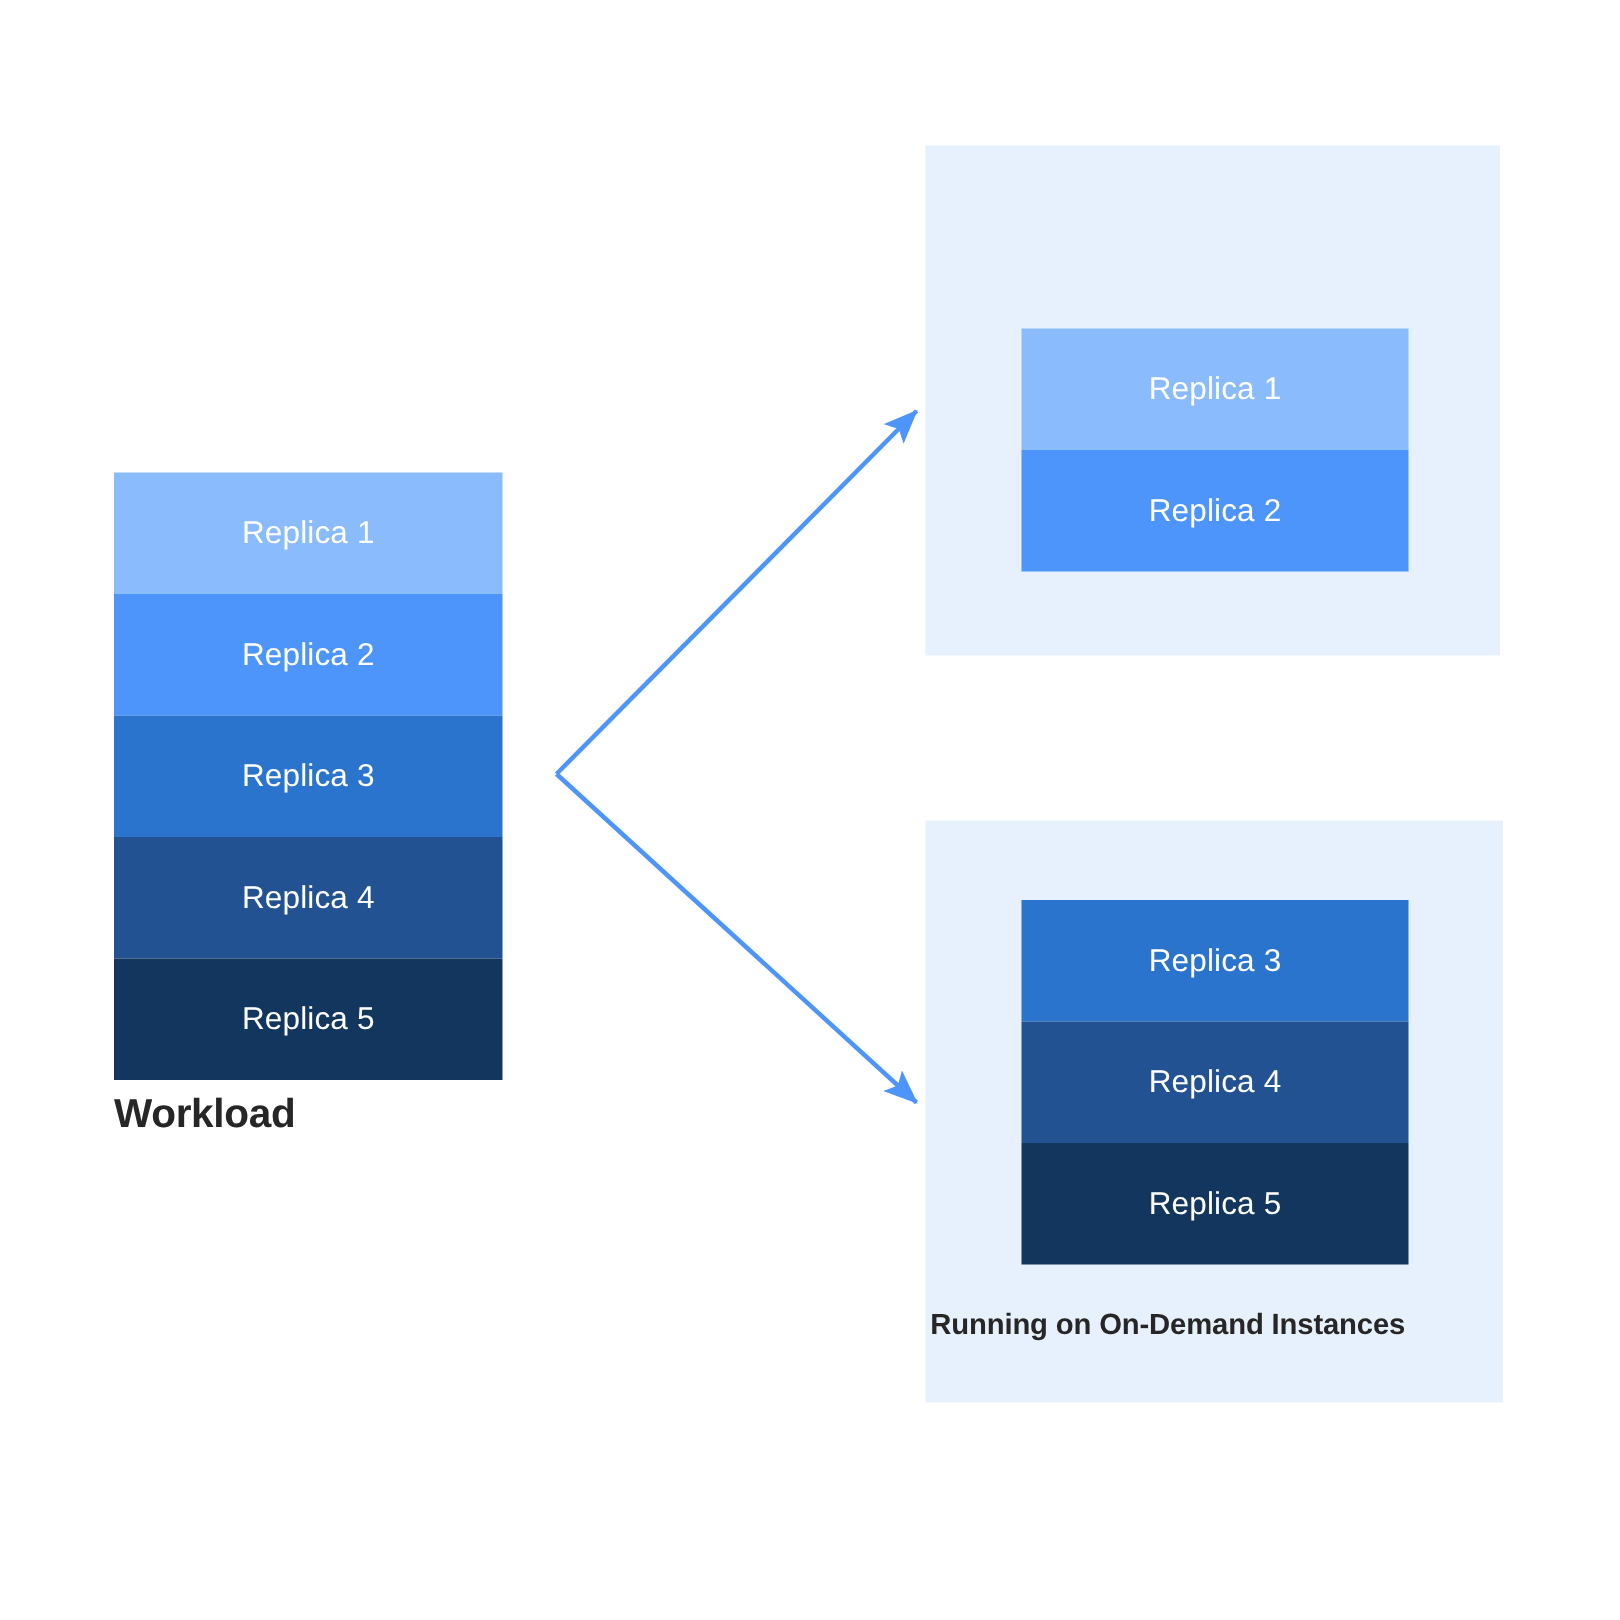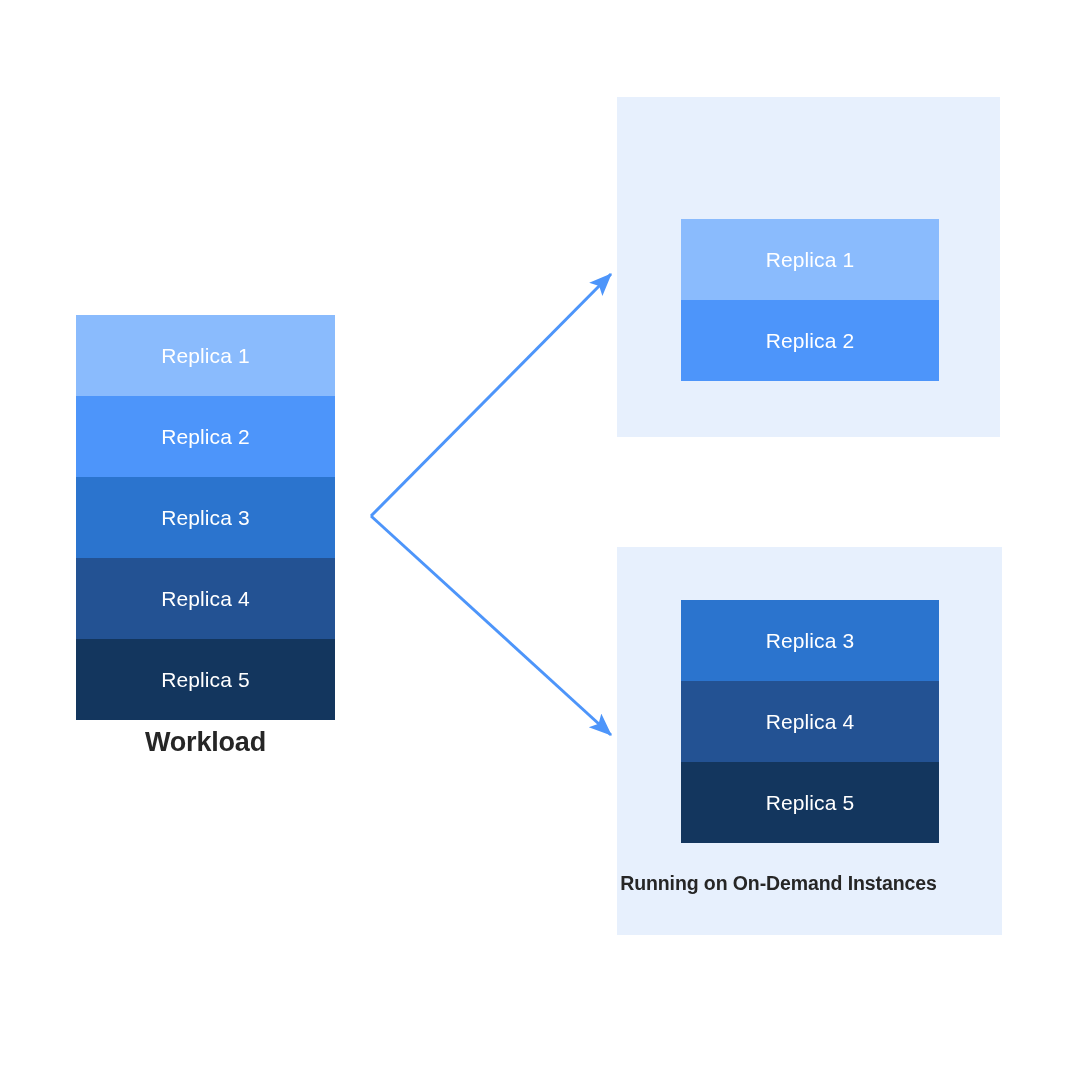--- a/index.html
+++ b/index.html
@@ -42,21 +42,20 @@
     font-size: 21px;
     font-weight: 400;
     letter-spacing: 0.1px;
     box-sizing: border-box;
   }
   #workload-label {
     position: absolute;
     left: 0;
     top: 412px;
     width: 259px;
-    text-align: center;
     font-size: 27px;
     font-weight: 700;
     color: #262626;
     letter-spacing: -0.2px;
   }
 
   
   .panel {
     position: absolute;
     background: #e7f0fd;

